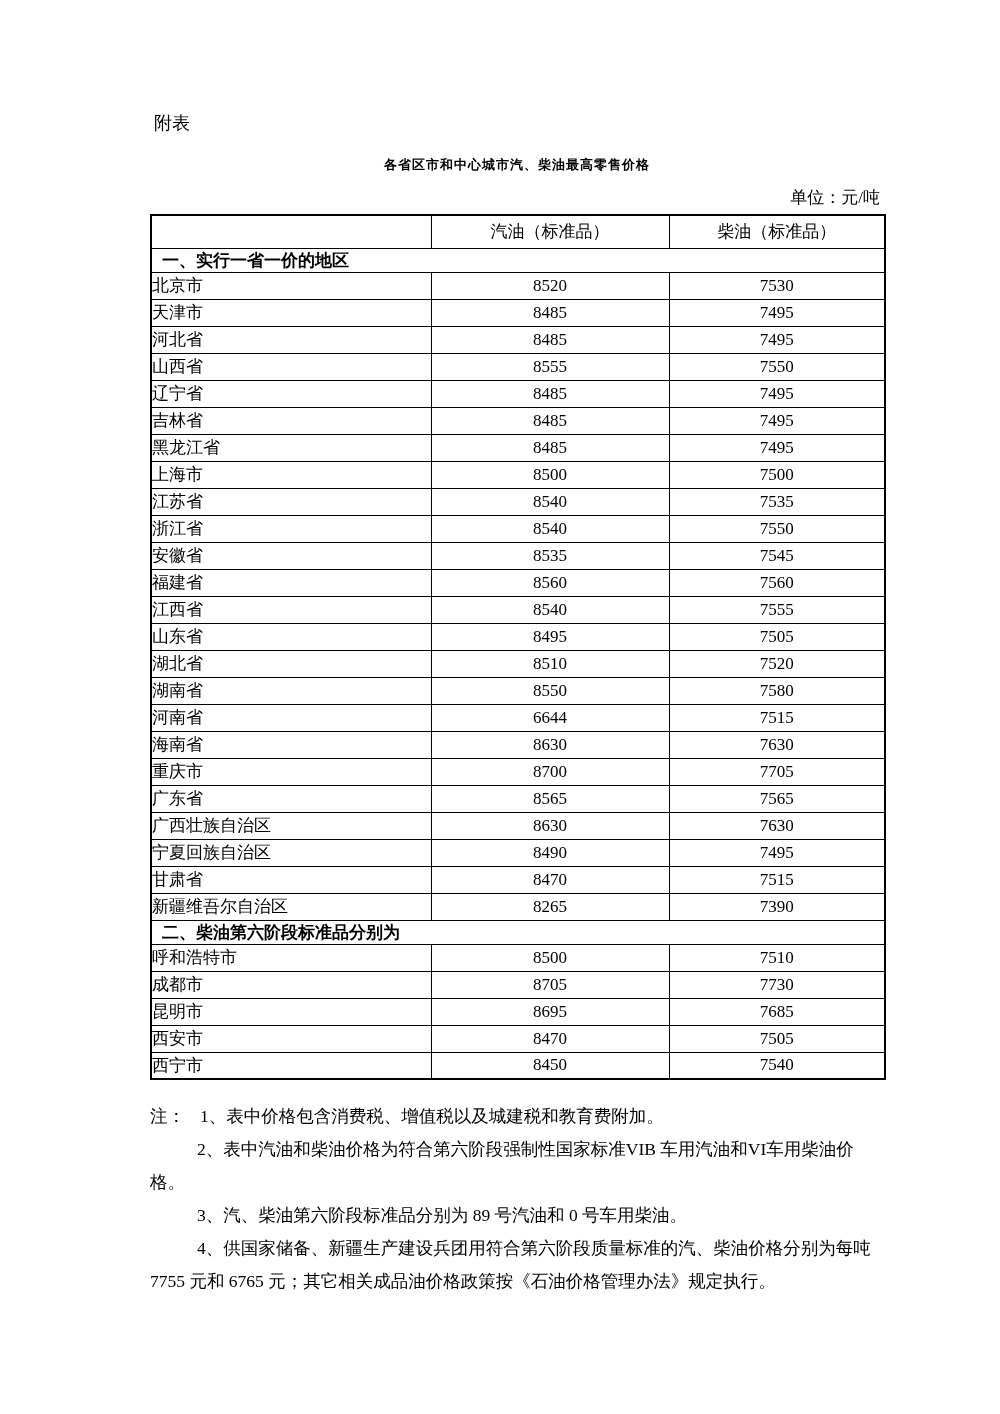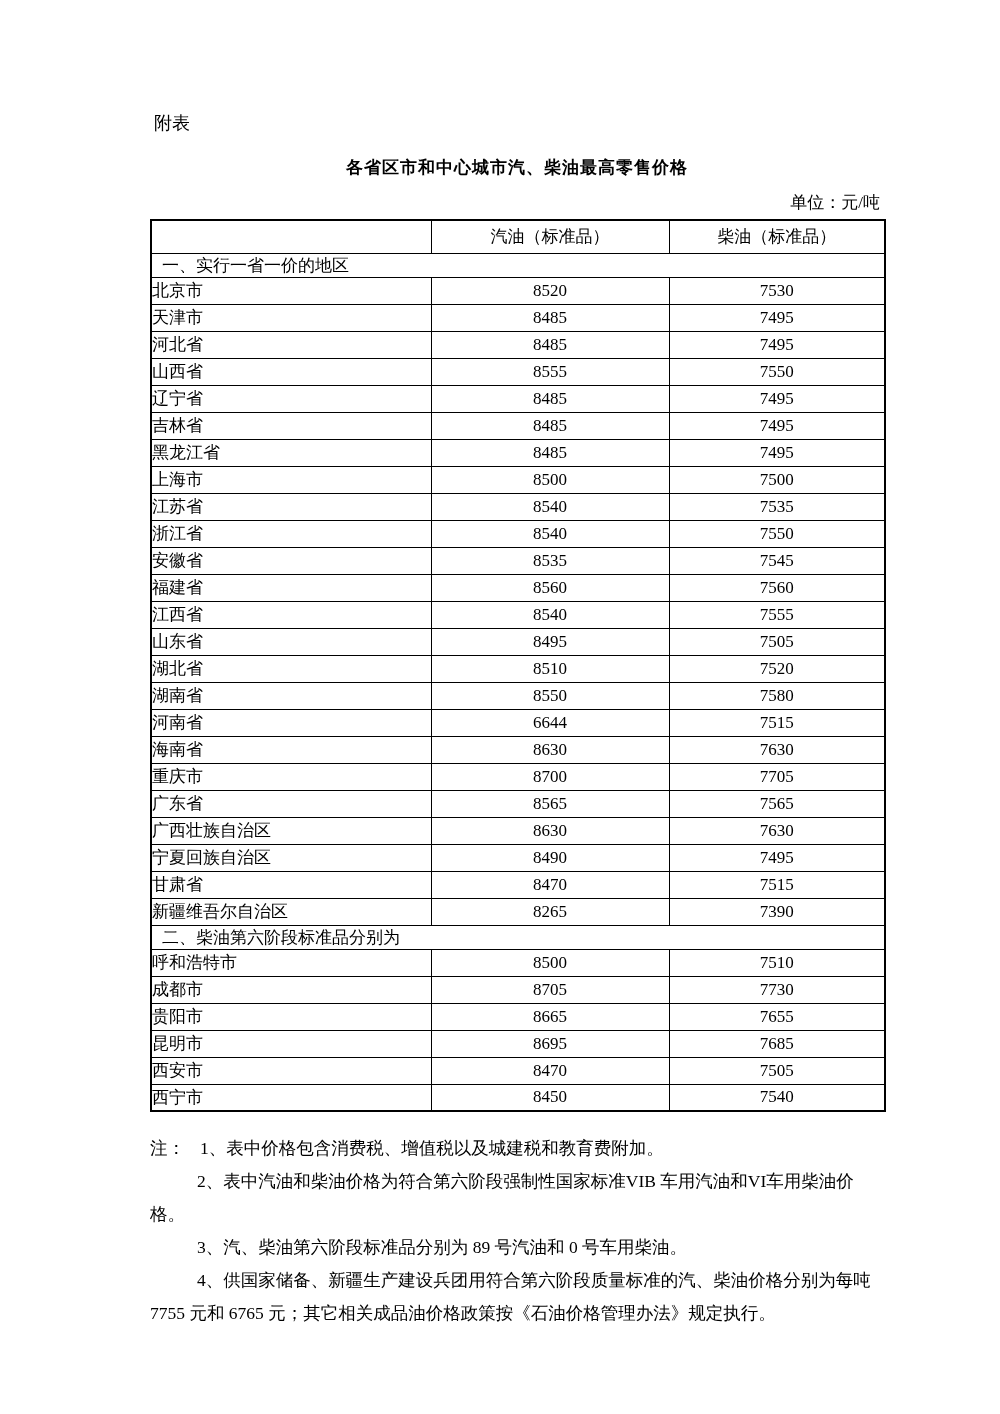--- a/index.html
+++ b/index.html
@@ -17,21 +17,21 @@
     height: 1414px;
     padding: 110px 116px 40px 150px;
   }
   .attachment-label {
     font-size: 18px;
     line-height: 26px;
     margin-left: 4px;
   }
   .doc-title {
     font-family: "Liberation Sans", "DejaVu Sans", sans-serif;
-    font-size: 17px;
+    font-size: 13px;
     font-weight: bold;
     text-align: center;
     width: 734px;
     margin: 20px 0 0 0;
     letter-spacing: 1px;
   }
   .unit-line {
     width: 734px;
     text-align: right;
     font-size: 17px;
@@ -52,20 +52,21 @@
   }
   .price-table thead th { height: 33px; font-size: 17px; text-align: center; }
   .col-region { width: 280px; }
   .col-gas    { width: 238px; font-family: Liberation Mono, monospace; }
   .col-diesel { width: 216px; }
   .section-row td {
     height: 23px;
     font-size: 17px;
     padding-left: 10px;
     text-align: left;
+    font-weight: bold;
   }
   .data-row td { height: 27px; font-size: 17px; }
   .cell-region { padding-left: 57px; text-align: left; }
   .cell-num { text-align: center; }
   .notes {
     width: 738px;
     margin-top: 20px;
     font-size: 17.5px;
     line-height: 33px;
   }
@@ -223,25 +224,20 @@
           <td class="cell-region">呼和浩特市</td>
           <td class="cell-num">8500</td>
           <td class="cell-num">7510</td>
         </tr>
         <tr class="data-row">
           <td class="cell-region">成都市</td>
           <td class="cell-num">8705</td>
           <td class="cell-num">7730</td>
         </tr>
         <tr class="data-row">
-          <td class="cell-region">贵阳市</td>
-          <td class="cell-num">8665</td>
-          <td class="cell-num">7655</td>
-        </tr>
-        <tr class="data-row">
           <td class="cell-region">昆明市</td>
           <td class="cell-num">8695</td>
           <td class="cell-num">7685</td>
         </tr>
         <tr class="data-row">
           <td class="cell-region">西安市</td>
           <td class="cell-num">8470</td>
           <td class="cell-num">7505</td>
         </tr>
         <tr class="data-row">

